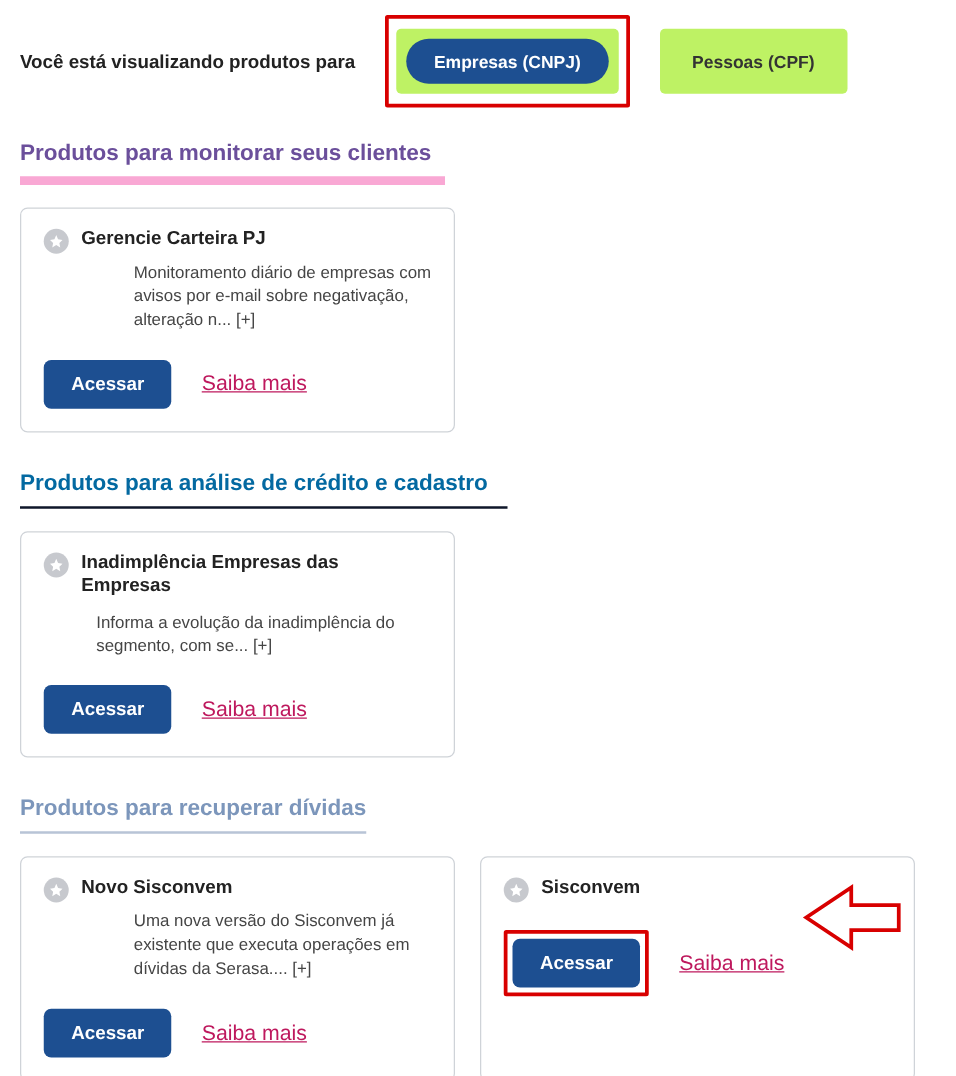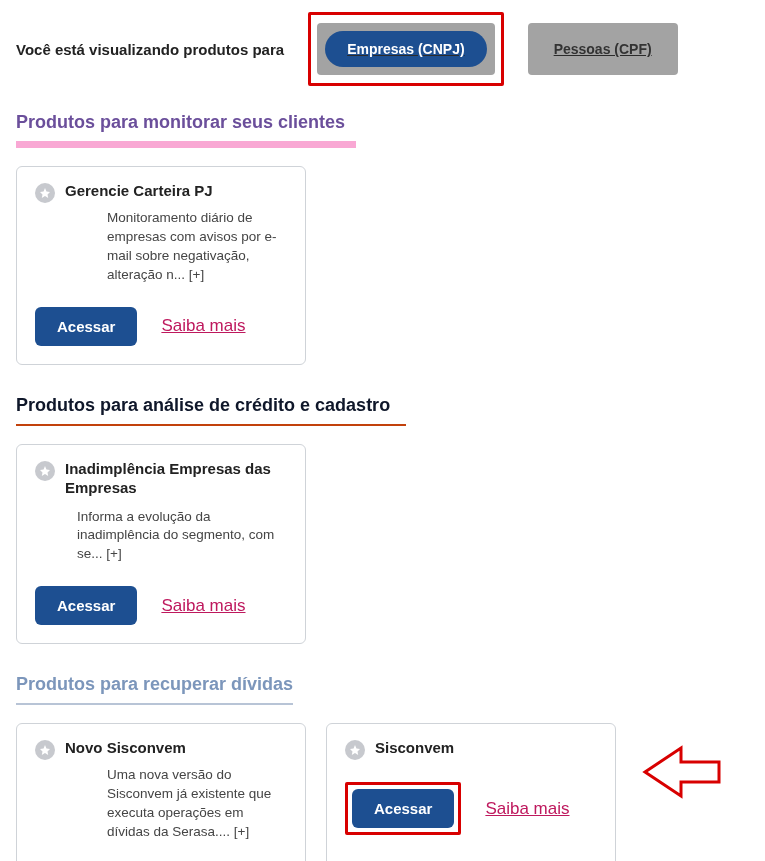--- a/index.html
+++ b/index.html
@@ -17,25 +17,24 @@
       gap: 24px;
       margin-bottom: 26px;
     }
     .filter-label {
       font-size: 15px;
       font-weight: 600;
       color: #222;
     }
     .toggle-group {
       display: flex;
-      background: #a3a3a3;
+      background: #bef264;
       border-radius: 4px;
       padding: 8px;
       gap: 4px;
-      text-decoration: underline;
     }
     .toggle-btn {
       border: none;
       background: transparent;
       font-size: 14px;
       font-weight: 700;
       padding: 10px 22px;
       border-radius: 24px;
       cursor: pointer;
       color: #333;
@@ -56,33 +55,33 @@
       padding-bottom: 8px;
       margin-bottom: 18px;
       display: inline-block;
       min-width: 340px;
     }
     .section-title.purple {
       color: #6b4f9b;
       border-bottom: 7px solid #f9a8d4;
     }
     .section-title.blue {
-      color: #0f172a;
-      border-bottom: 2px solid #c2410c;
+      color: #0369a1;
+      border-bottom: 2px solid #0f172a;
     }
     .section-title.lightblue {
       color: #7c96bb;
       border-bottom: 2px solid #b8c4d6;
     }
     .card-row { display: flex; gap: 20px; }
     .card {
       border: 1px solid #cfd3d8;
       border-radius: 6px;
       padding: 14px 18px 18px 18px;
-      width: 290px;
+      width: 348px;
       background: #fff;
     }
     .card-header {
       display: flex;
       align-items: flex-start;
       gap: 10px;
     }
     .star-icon {
       width: 20px;
       height: 20px;

